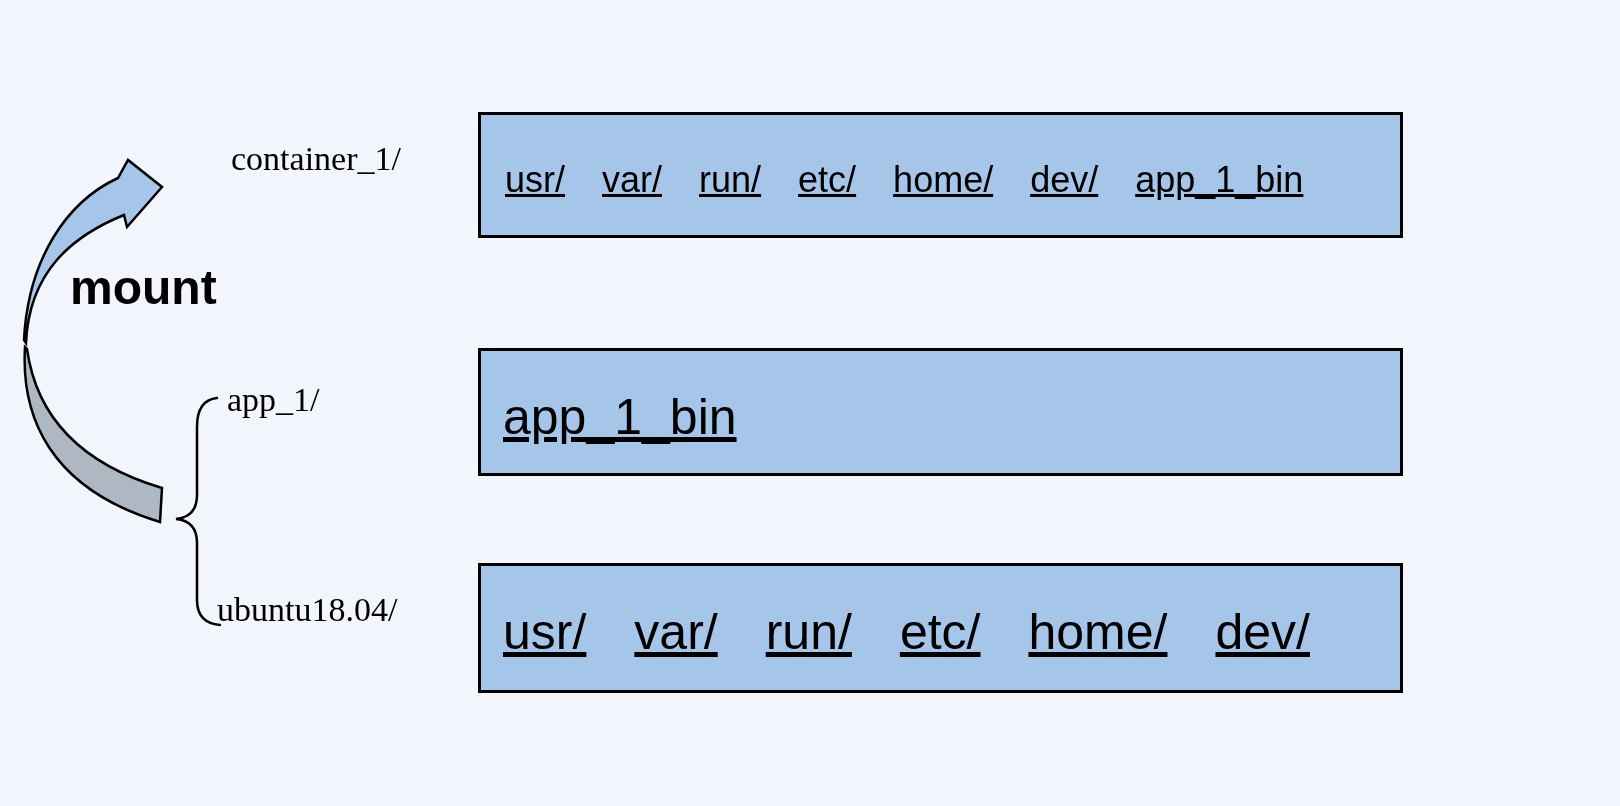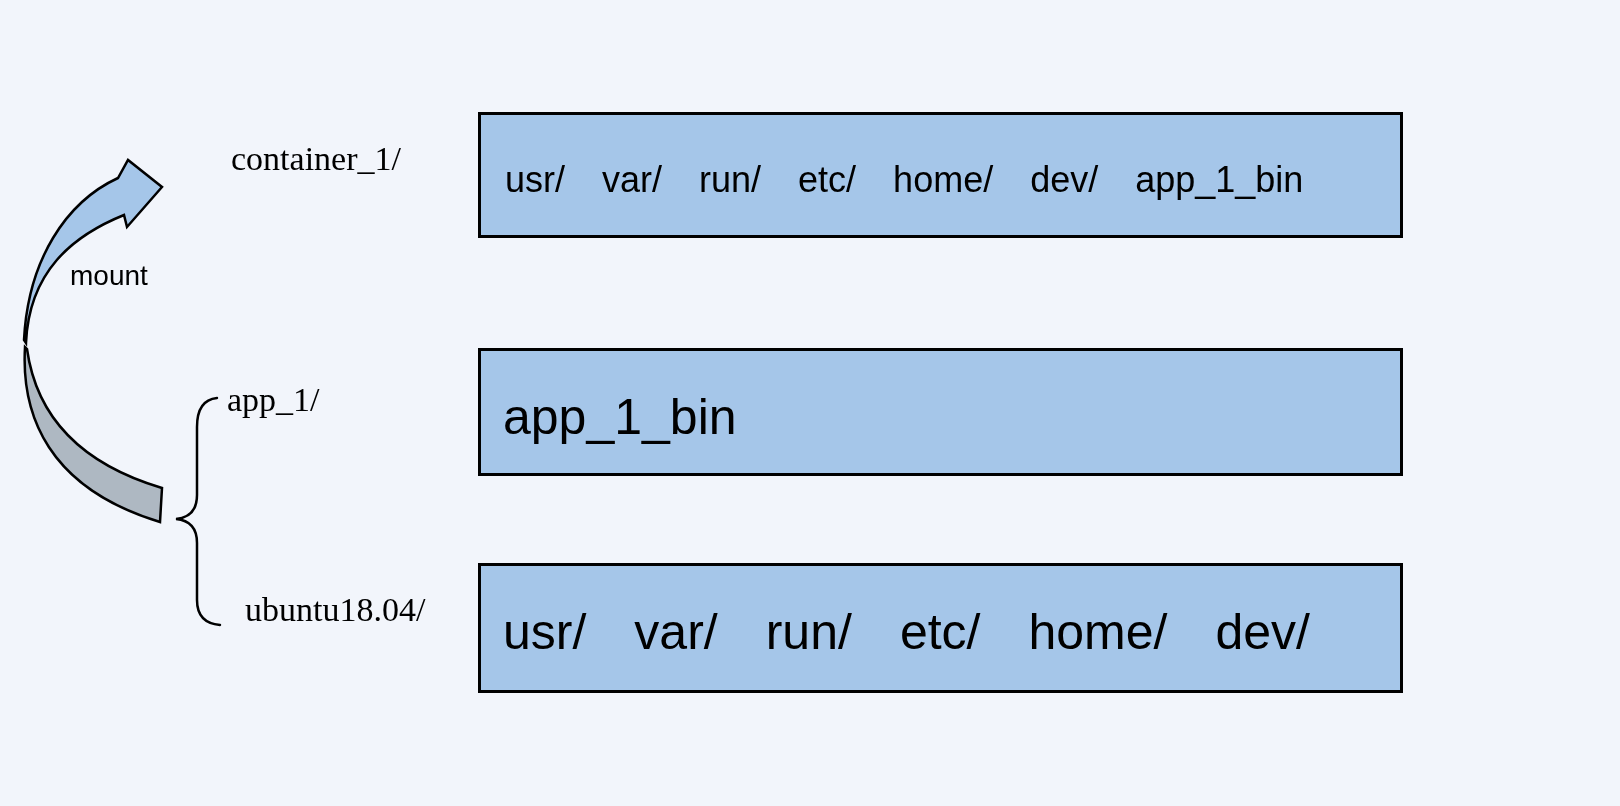--- a/index.html
+++ b/index.html
@@ -21,29 +21,29 @@
   .fsbox{
     position:absolute;left:478px;width:925px;
     background:var(--box-fill);
     border:3px solid var(--box-border);
     box-sizing:border-box;
     display:flex;align-items:center;
   }
   #box-container{top:112px;height:126px;}
   #box-app{top:348px;height:128px;}
   #box-ubuntu{top:563px;height:130px;}
-  .items{display:flex;align-items:flex-start;}
+  .items{display:flex;align-items:flex-start;text-decoration:underline;}
   #box-container .items{font-size:36px;gap:37px;padding:10px 0 0 24px;}
   #box-app .items{font-size:50px;gap:48px;padding:10px 0 0 22px;}
   #box-ubuntu .items{font-size:50px;gap:48px;padding:8px 0 0 22px;}
   .lbl{position:absolute;font-size:34px;white-space:nowrap;font-family:Liberation Serif, serif;}
   #lbl-container{left:231px;top:140px;}
   #lbl-app{left:227px;top:381px;}
-  #lbl-ubuntu{left:245px;top:591px;}
-  #lbl-mount{position:absolute;left:70px;top:260px;font-size:28px;font-weight:normal;}
+  #lbl-ubuntu{left:217px;top:591px;}
+  #lbl-mount{position:absolute;left:70px;top:260px;font-size:48px;font-weight:bold;}
   .overlay{position:absolute;pointer-events:none;}
   #mount-arrow{left:0;top:140px;}
   #group-brace{left:165px;top:385px;}
   .arrow-top{fill:var(--arrow-fill-top);stroke:var(--outline);stroke-width:2.5;}
   .arrow-bottom{fill:var(--arrow-fill-bottom);stroke:var(--outline);stroke-width:2.5;}
   .brace{fill:none;stroke:var(--outline);stroke-width:2.5;stroke-linecap:round;}
 </style>
 </head>
 <body>
 

